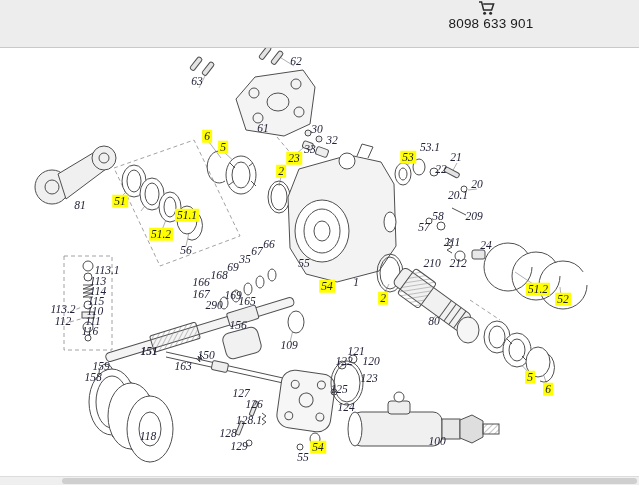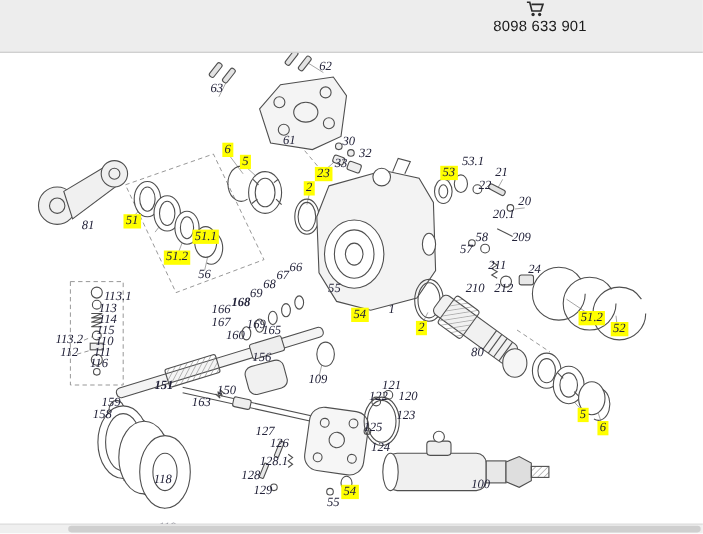--- a/index.html
+++ b/index.html
@@ -333,30 +333,30 @@
         <div class="part-label" style="left: 95px; top: 312px;">110</div>
         <div class="part-label" style="left: 93px; top: 322px;">111</div>
         <div class="part-label" style="left: 63px; top: 310px;">113.2</div>
         <div class="part-label" style="left: 63px; top: 322px;">112</div>
         <div class="part-label" style="left: 90px; top: 332px;">116</div>
         <div class="part-label" style="left: 101px; top: 367px;">159</div>
         <div class="part-label" style="left: 93px; top: 378px;">158</div>
         <div class="part-label" style="left: 148px; top: 437px;">118</div>
         <div class="part-label" style="left: 152px; top: 449px; margin-top: 32px;">119</div>
         <div class="part-label" style="left: 201px; top: 283px;">166</div>
-        <div class="part-label" style="left: 219px; top: 276px; font-weight: bold;">168</div>
+        <div class="part-label" style="left: 219px; top: 276px;">168</div>
         <div class="part-label" style="left: 233px; top: 268px;">69</div>
-        <div class="part-label" style="left: 245px; top: 260px;">68</div>
+        <div class="part-label" style="left: 245px; top: 260px;">35</div>
         <div class="part-label" style="left: 257px; top: 252px;">67</div>
         <div class="part-label" style="left: 269px; top: 245px;">66</div>
         <div class="part-label" style="left: 304px; top: 264px;">55</div>
         <div class="part-label hl" style="left: 327px; top: 287px;">54</div>
         <div class="part-label" style="left: 201px; top: 295px;">167</div>
         <div class="part-label" style="left: 233px; top: 296px;">169</div>
-        <div class="part-label" style="left: 214px; top: 306px;">160</div>
+        <div class="part-label" style="left: 214px; top: 306px;">290</div>
         <div class="part-label" style="left: 247px; top: 302px;">165</div>
         <div class="part-label" style="left: 238px; top: 326px;">156</div>
         <div class="part-label" style="left: 149px; top: 352px; font-weight: bold;">151</div>
         <div class="part-label" style="left: 206px; top: 356px;">150</div>
         <div class="part-label" style="left: 183px; top: 367px;">163</div>
         <div class="part-label" style="left: 289px; top: 346px;">109</div>
         <div class="part-label" style="left: 356px; top: 352px;">121</div>
         <div class="part-label" style="left: 344px; top: 362px;">122</div>
         <div class="part-label" style="left: 371px; top: 362px;">120</div>
         <div class="part-label" style="left: 369px; top: 379px;">123</div>

